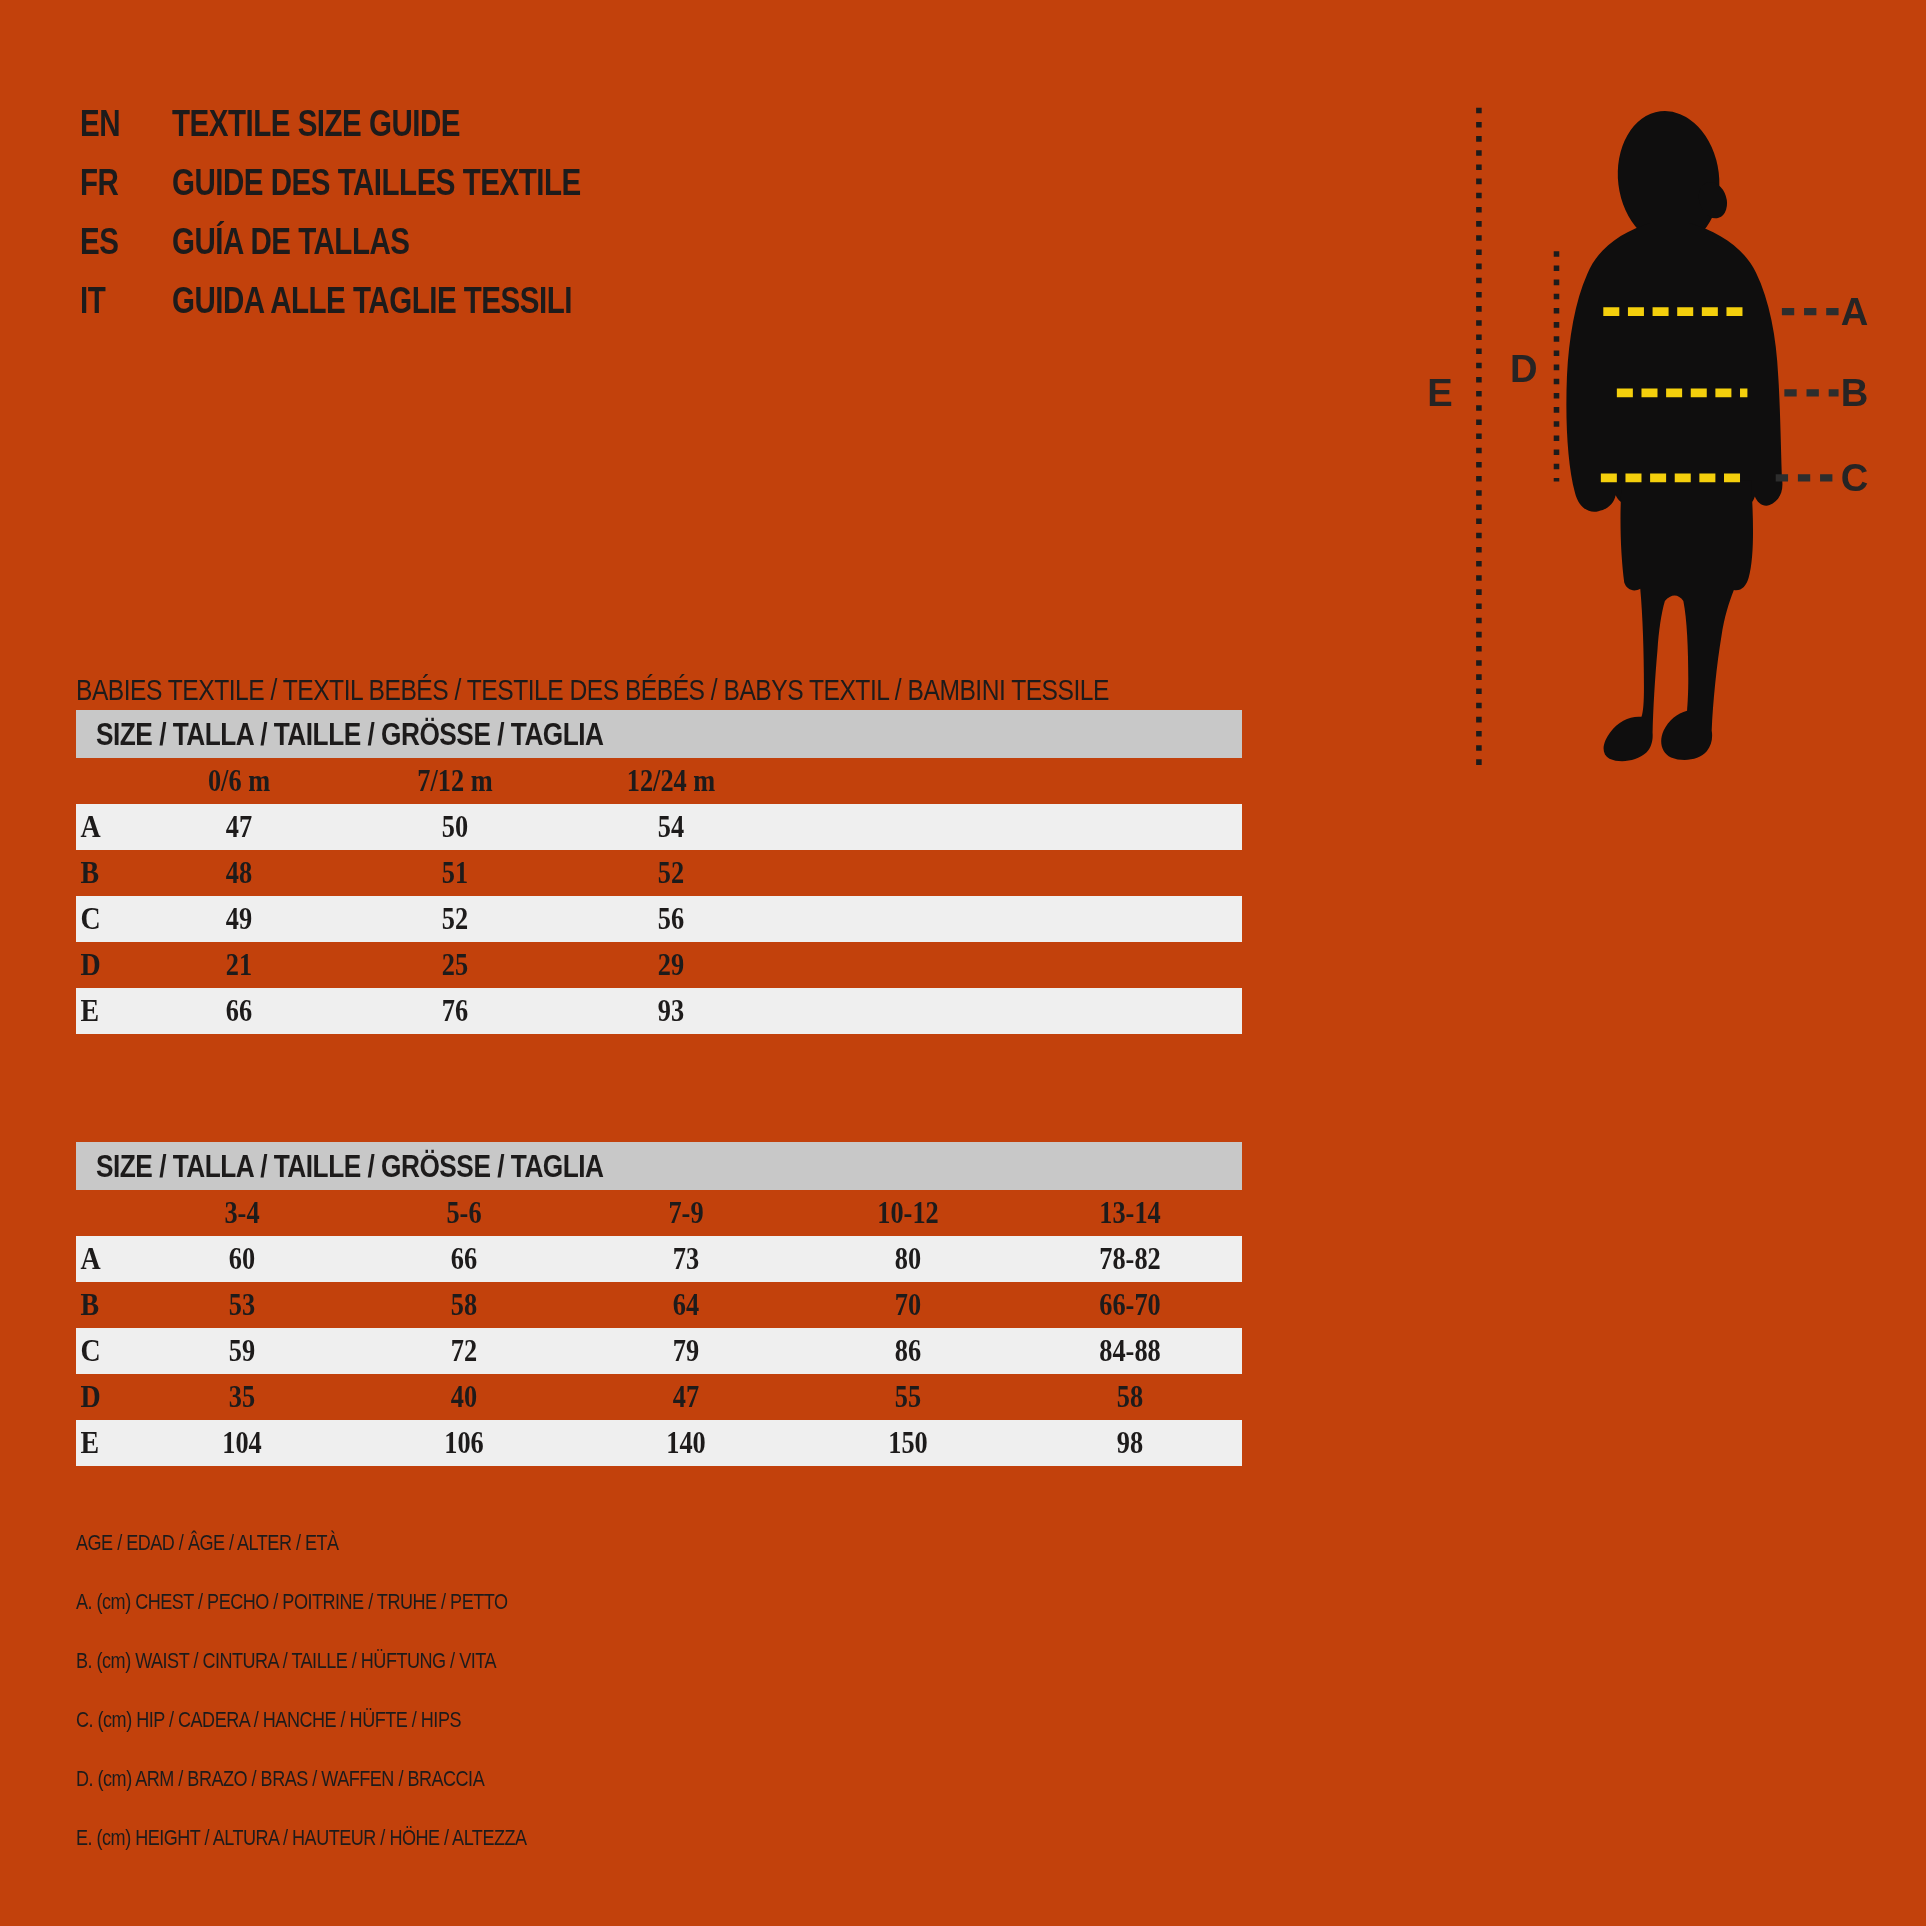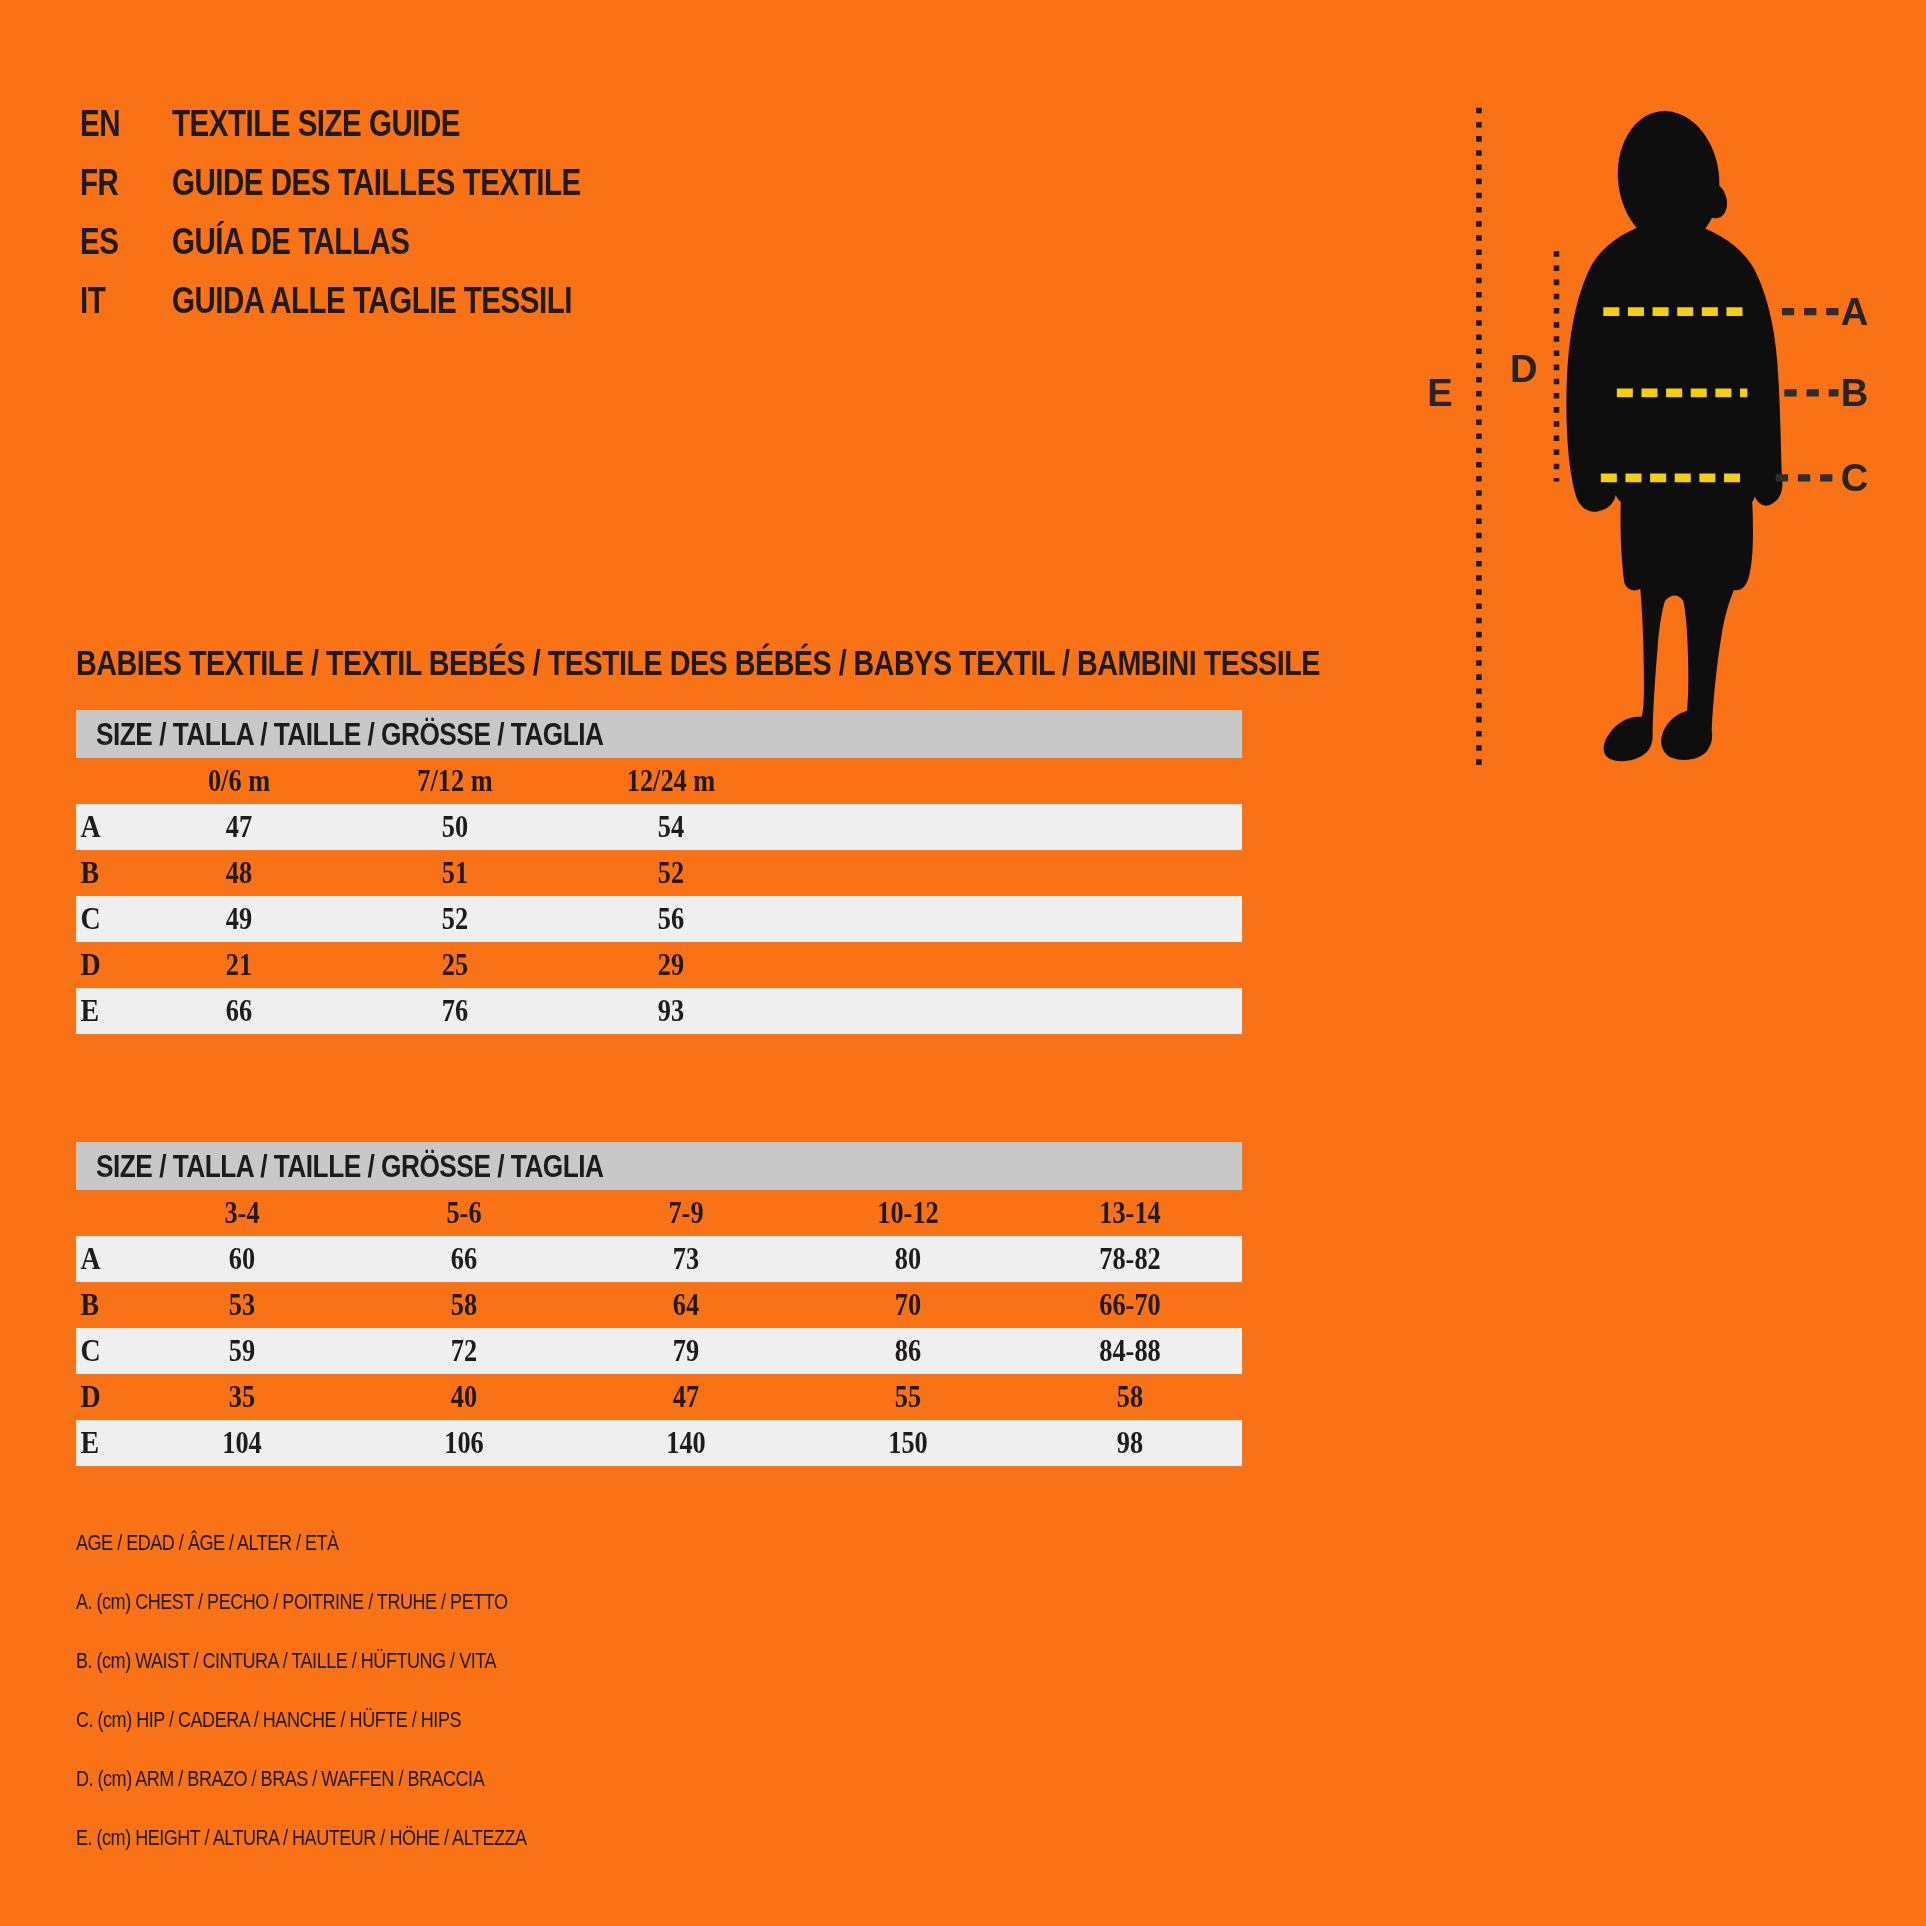--- a/index.html
+++ b/index.html
@@ -1,27 +1,27 @@
 <!DOCTYPE html>
 <html style="font-size:10px"><head>
 <meta charset="utf-8">
 <style>
   html,body{margin:0;padding:0;background:#ffffff;}
-  .page{position:relative;width:1926px;height:1926px;background:#f97316;
+  .page{position:relative;width:1926px;height:1926px;background:#c2410c;
         font-family:"Liberation Sans",sans-serif;color:#1d1b1b;overflow:hidden;}
   .page *{box-sizing:border-box;}
   .abs{position:absolute;}
   
   .cond{display:inline-block;transform:scaleX(0.82);transform-origin:0 50%;white-space:nowrap;letter-spacing:-0.6px;}
   
   .lang-block{left:80px;top:94px;}
   .lang-row{display:flex;align-items:center;height:59px;font-size:36px;font-weight:700;}
   .lang-code{width:92px;}
   
-  .section-title{font-size:35px;font-weight:700;height:43px;line-height:43px;white-space:nowrap;}
+  .section-title{font-size:30px;font-weight:400;height:43px;line-height:43px;white-space:nowrap;margin-top:27px;}
   
   .size-table{position:absolute;width:1166px;font-weight:700;}
   .bar{height:48px;background:#c8c8c8;line-height:48px;font-size:32px;padding-left:20px;}
   .trow{display:flex;height:46px;align-items:center;font-size:31px;font-family:Liberation Serif, serif;}
   .trow.z{background:#efefef;}
   .cell{text-align:center;transform:scaleX(0.85);white-space:nowrap;}
   .babies .cell{width:216px;}
   .children .cell{width:222px;}
   .rlabel{width:55px;text-align:left;padding-left:5px;transform:scaleX(0.9);transform-origin:0 50%;}
   

